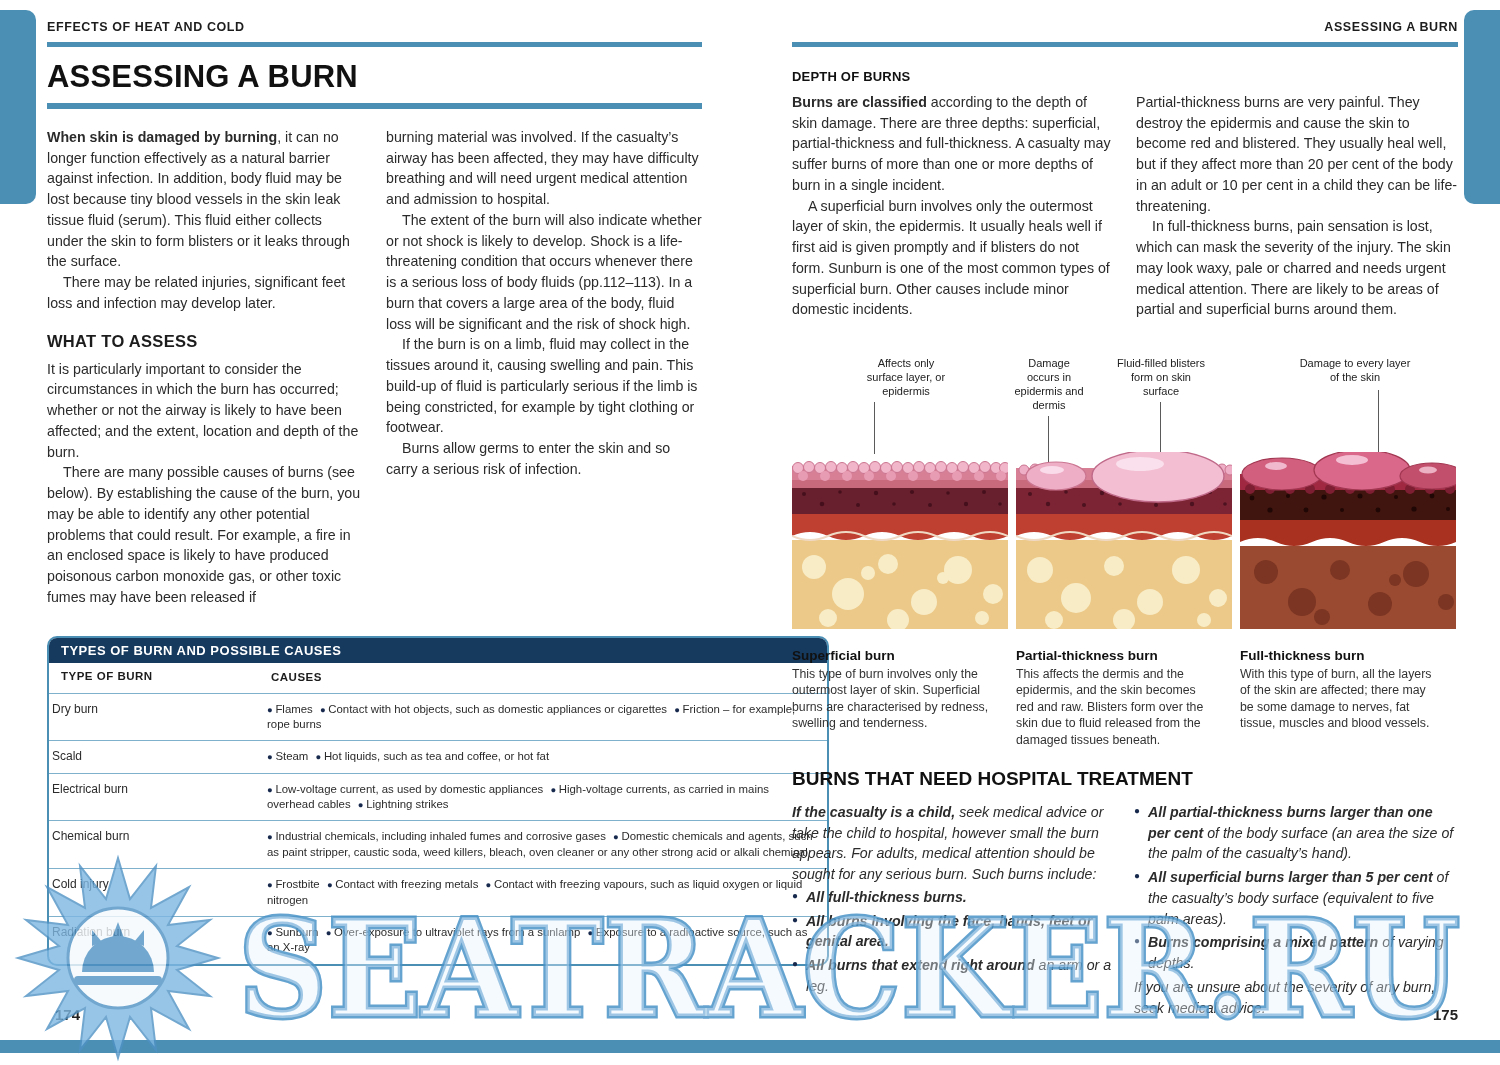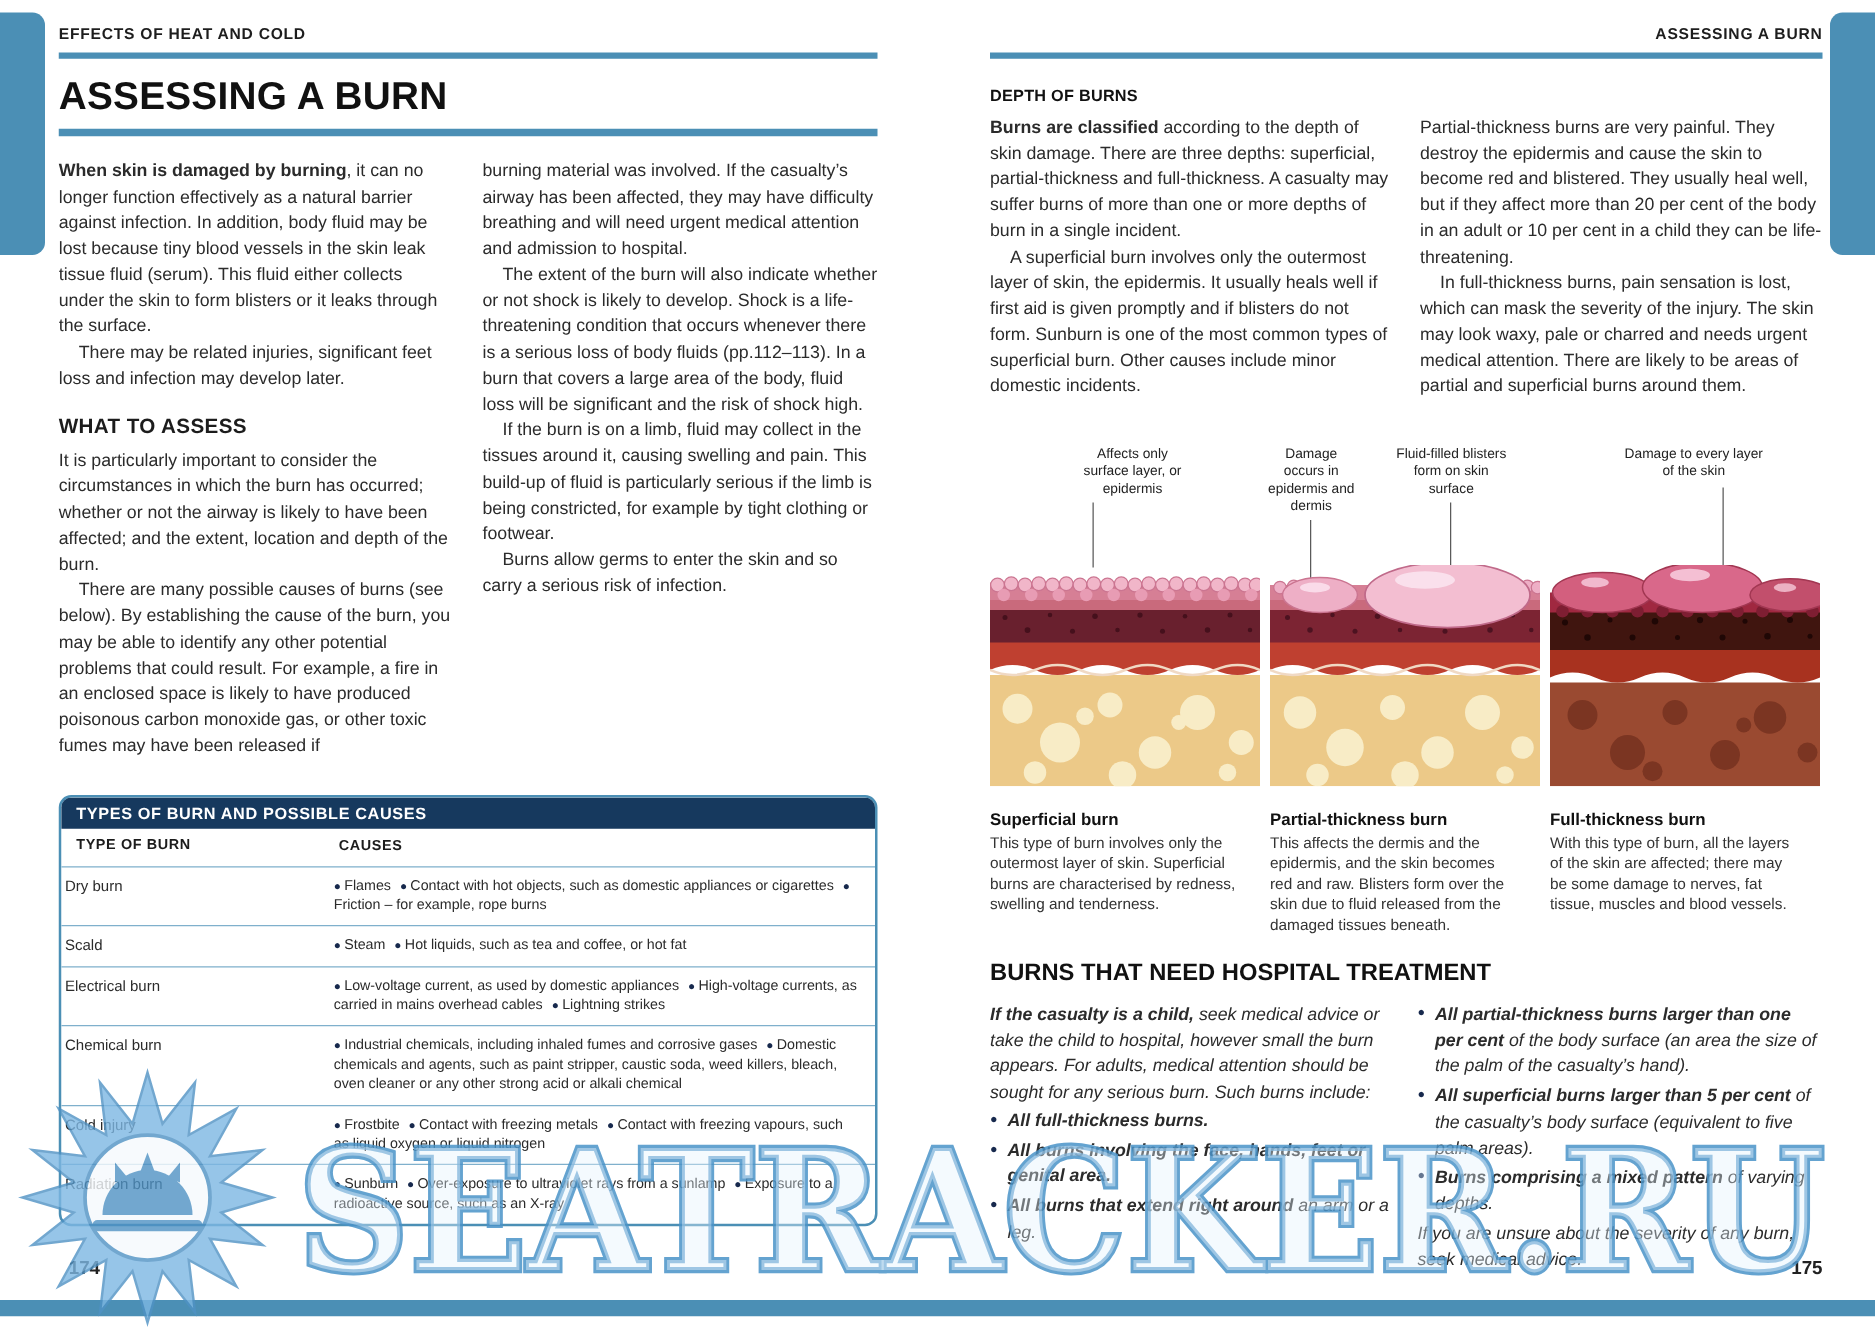--- a/index.html
+++ b/index.html
@@ -32,21 +32,21 @@
   .col { font-size:14.2px; line-height:1.46; }
   .page-left  .col1 { width:315px; } .page-left  .col2 { width:316px; }
   .page-right .col1 { width:320px; } .page-right .col2 { width:322px; }
   p { margin:0; }
   .indent { text-indent:16px; }
   .subhead { font-size:16.5px; font-weight:bold; letter-spacing:.3px; color:#1c1c1c; margin:15px 0 6px 0; }
   .sec-head { font-size:13px; font-weight:800; letter-spacing:.2px; color:#111; }
   b, .b { font-weight:bold; }
 
   
-  .burn-table { position:absolute; top:616px; left:0; width:655px;
+  .burn-table { position:absolute; top:616px; left:0; width:782px;
     border:2px solid #4b8fb5; border-radius:10px; overflow:hidden; background:#fff; }
   .bt-title { background:#16395e; color:#fff; font-size:13px; font-weight:bold;
     letter-spacing:.5px; padding:5px 12px; }
   .bt-row { display:flex; border-top:1px solid #7fb0cc; }
   .bt-row.head { border-top:none; }
   .bt-c1 { width:210px; padding:8px 3px; font-size:12px; }
   .bt-c2 { flex:1; padding:8px 12px 8px 8px; font-size:11.4px; line-height:1.35; }
   .bt-row.head .bt-c1, .bt-row.head .bt-c2 { font-weight:bold; font-size:11.5px; letter-spacing:.5px; padding:7px 12px; color:#1c1c1c; }
   .cz { margin-right:4px; }
   .cz::before { content:"● "; color:#17294d; font-size:9.5px; }

